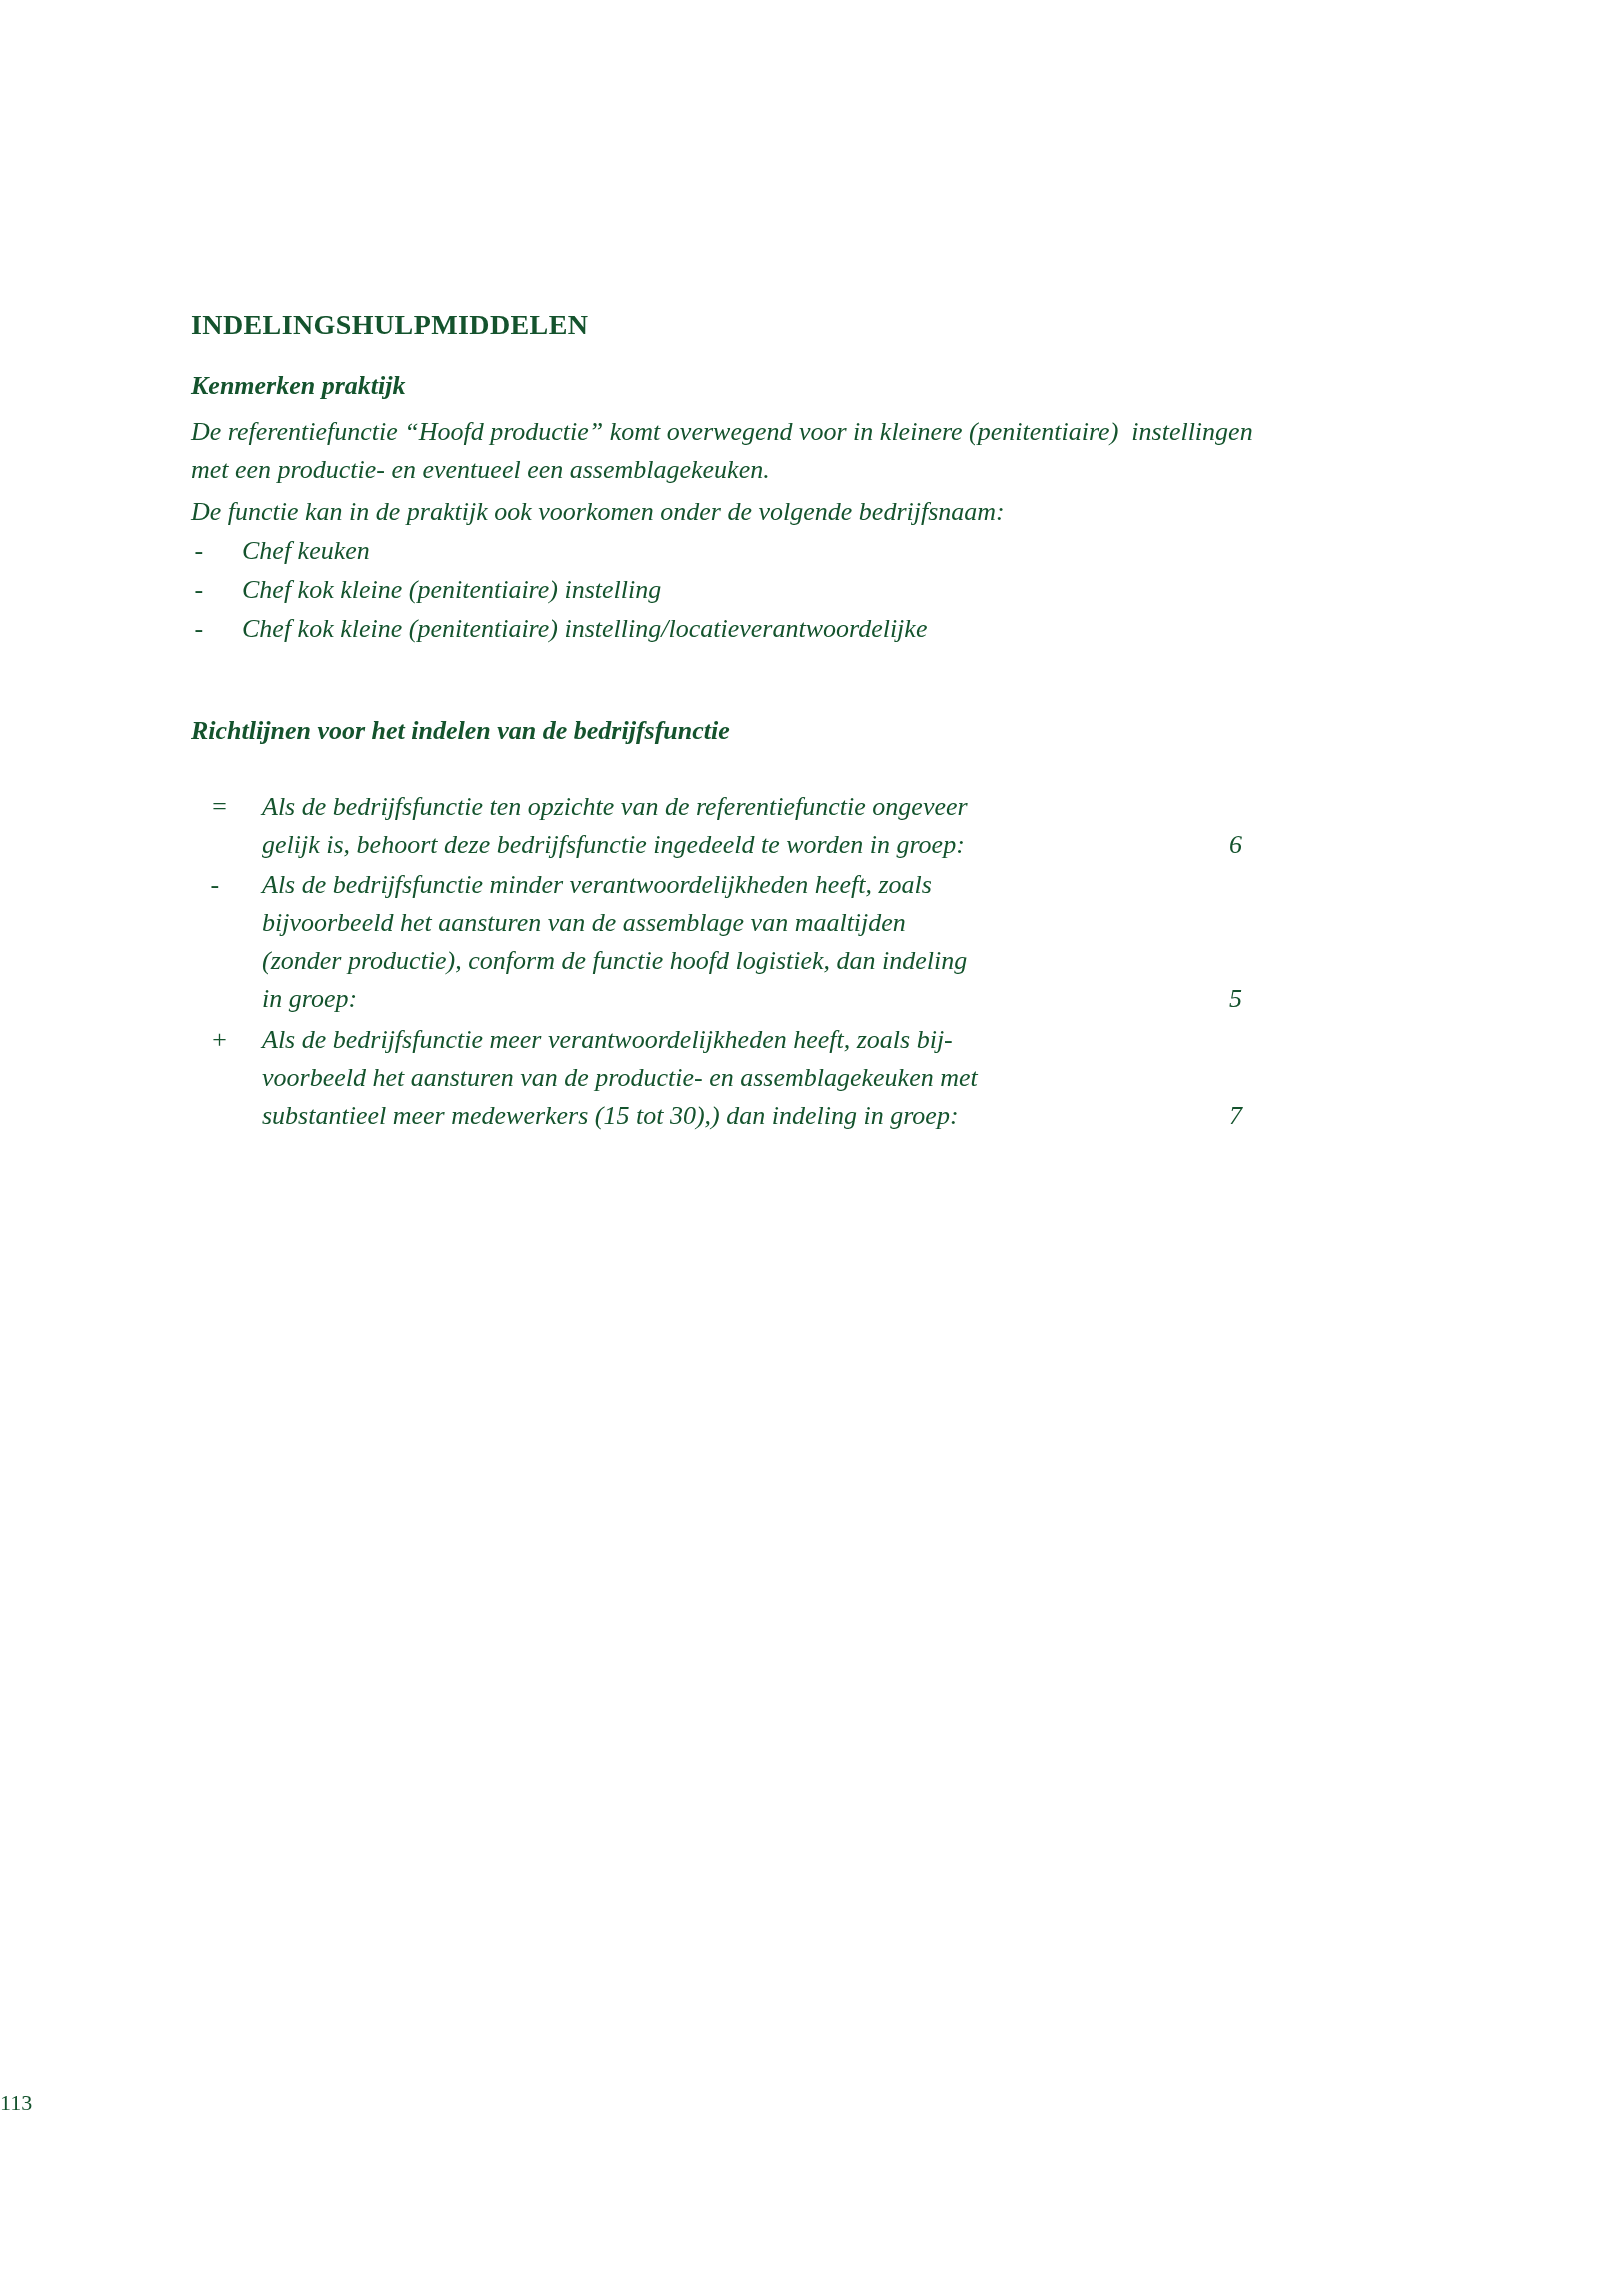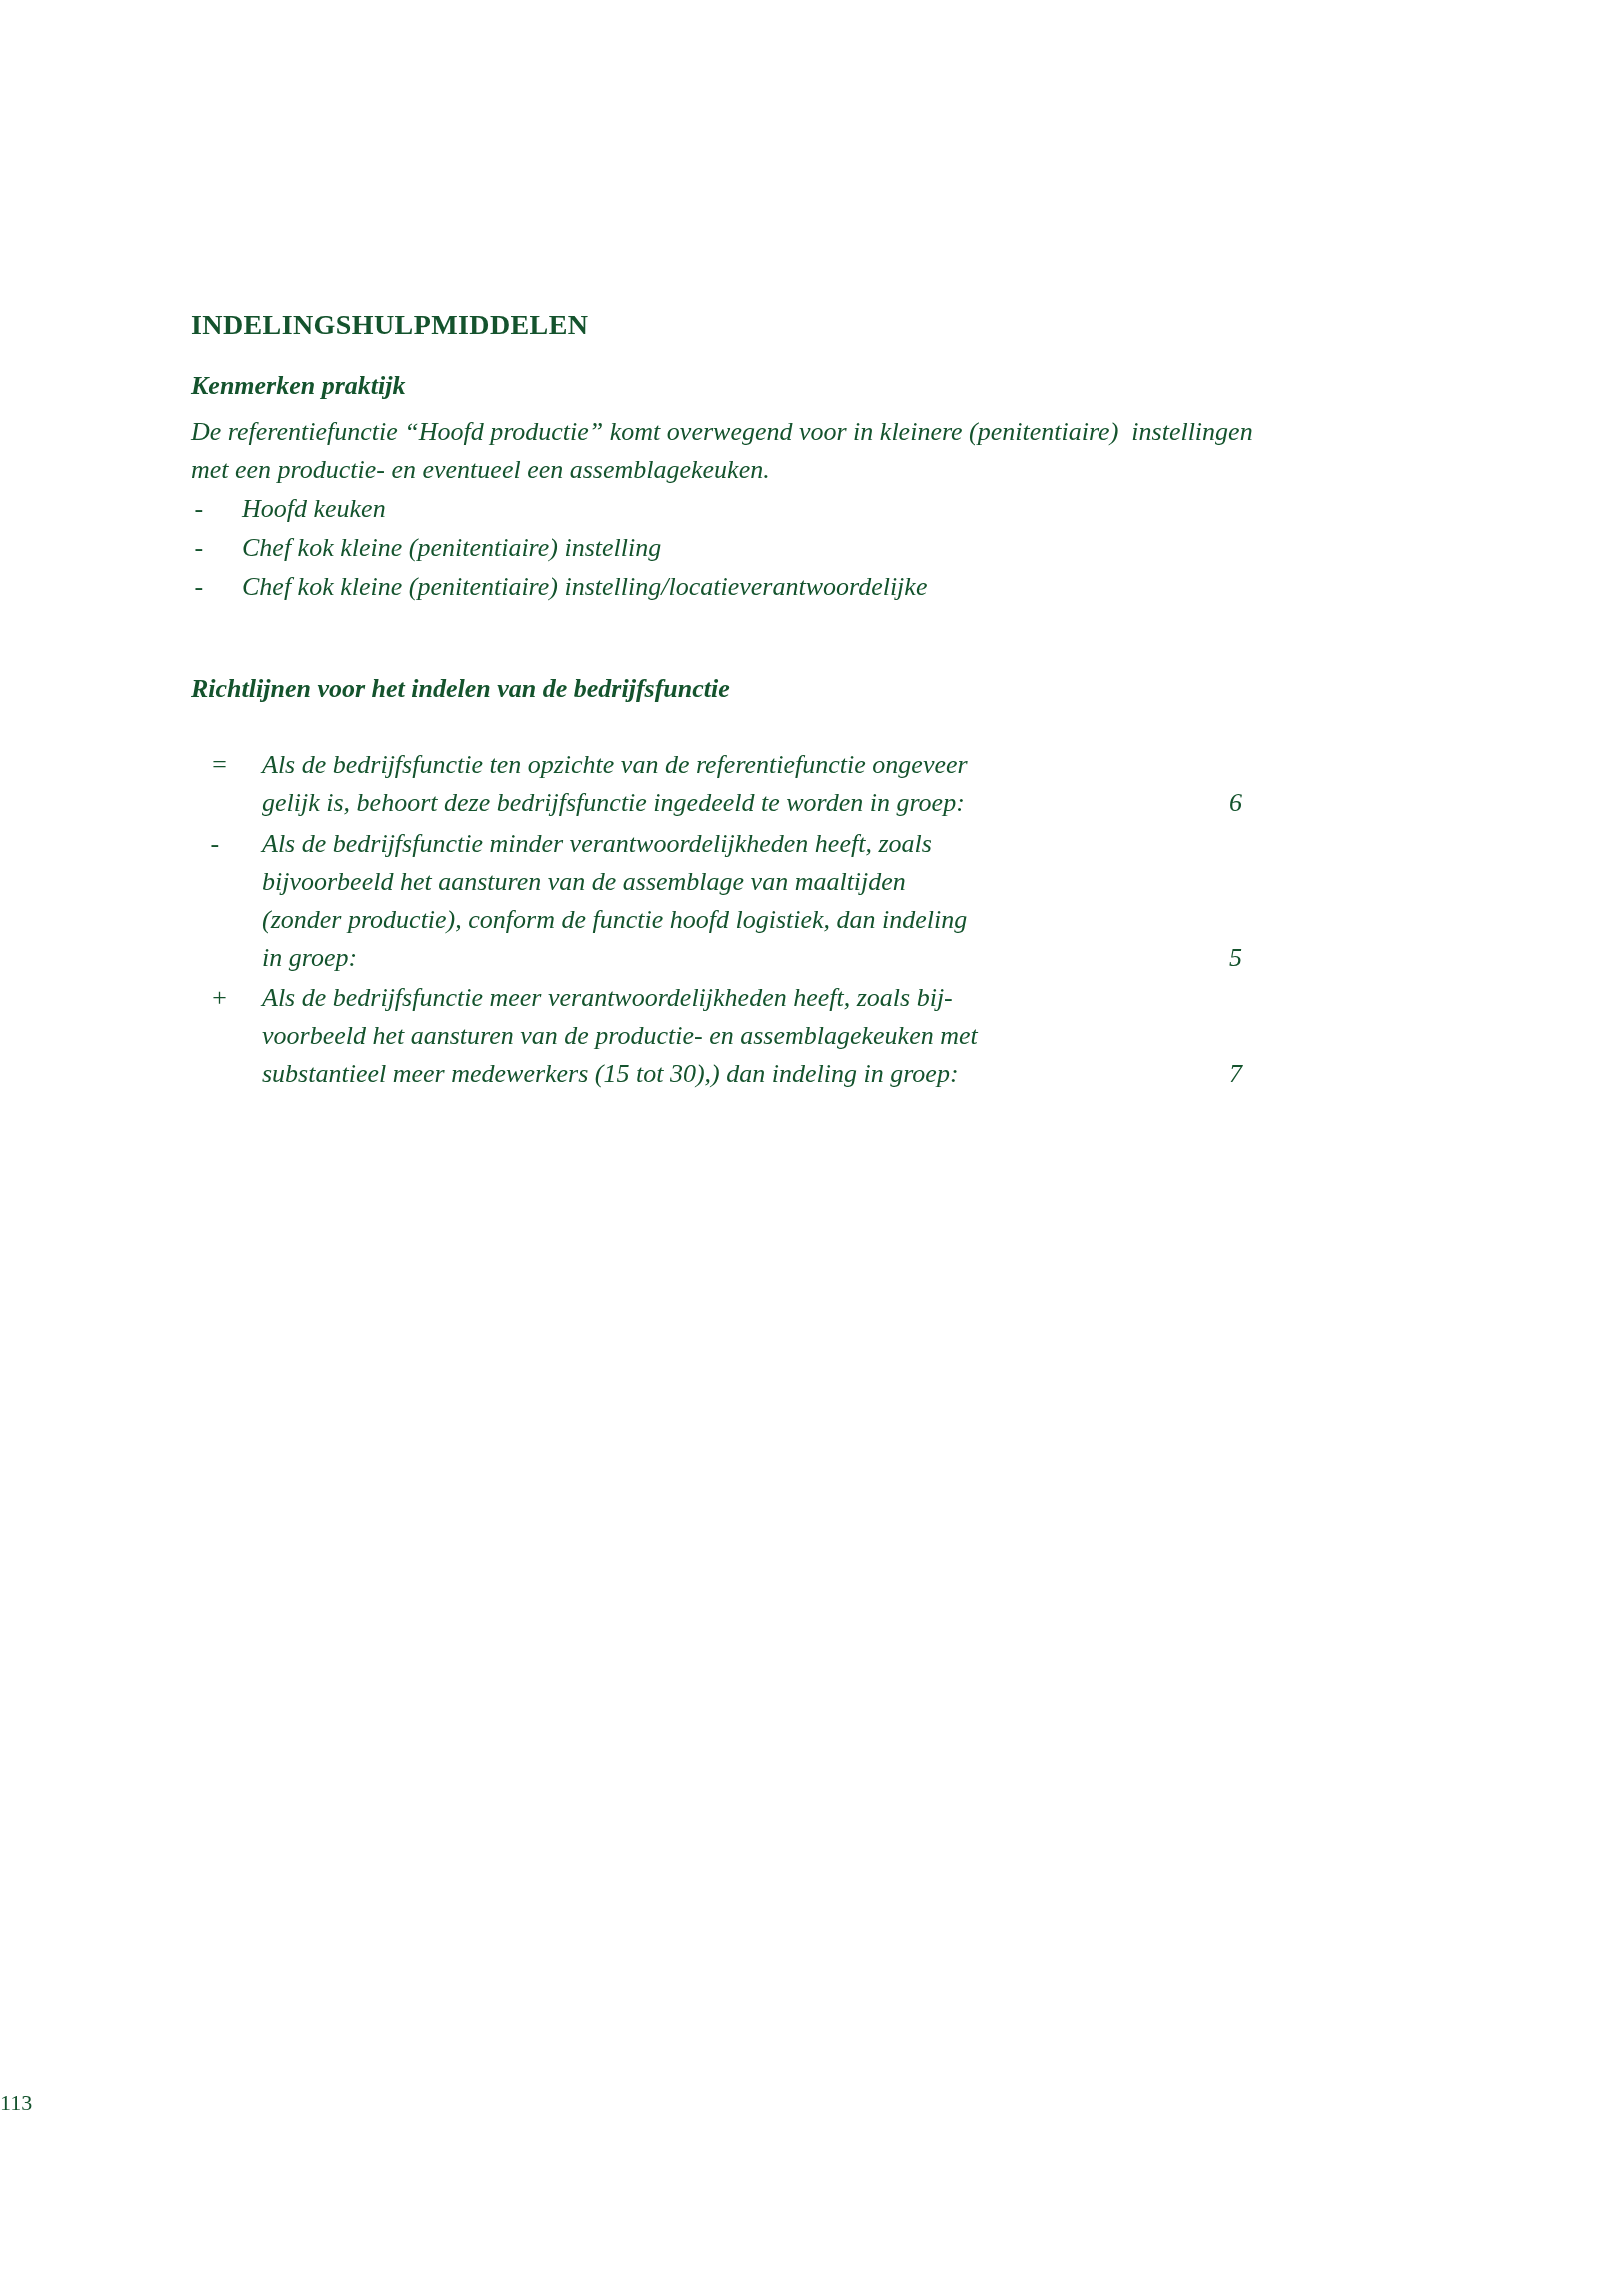--- a/index.html
+++ b/index.html
@@ -111,25 +111,26 @@
 <div class="page">
   <div class="content">
 
     <h1 class="doc-title">INDELINGSHULPMIDDELEN</h1>
 
     <h2 class="section-heading heading-kenmerken">Kenmerken praktijk</h2>
 
     <p class="body-par par-main">De referentiefunctie “Hoofd productie” komt overwegend voor in kleinere (penitentiaire)  instellingen
 met een productie- en eventueel een assemblagekeuken.</p>
 
+    <p class="body-par par-intro">De functie kan in de praktijk ook voorkomen onder de volgende bedrijfsnaam:</p>
 
     <ul class="alias-list">
       <li class="alias-item">
         <span class="alias-marker">-</span>
-        <span>Hoofd keuken</span>
+        <span>Chef keuken</span>
       </li>
       <li class="alias-item">
         <span class="alias-marker">-</span>
         <span>Chef kok kleine (penitentiaire) instelling</span>
       </li>
       <li class="alias-item">
         <span class="alias-marker">-</span>
         <span>Chef kok kleine (penitentiaire) instelling/locatieverantwoordelijke</span>
       </li>
     </ul>

